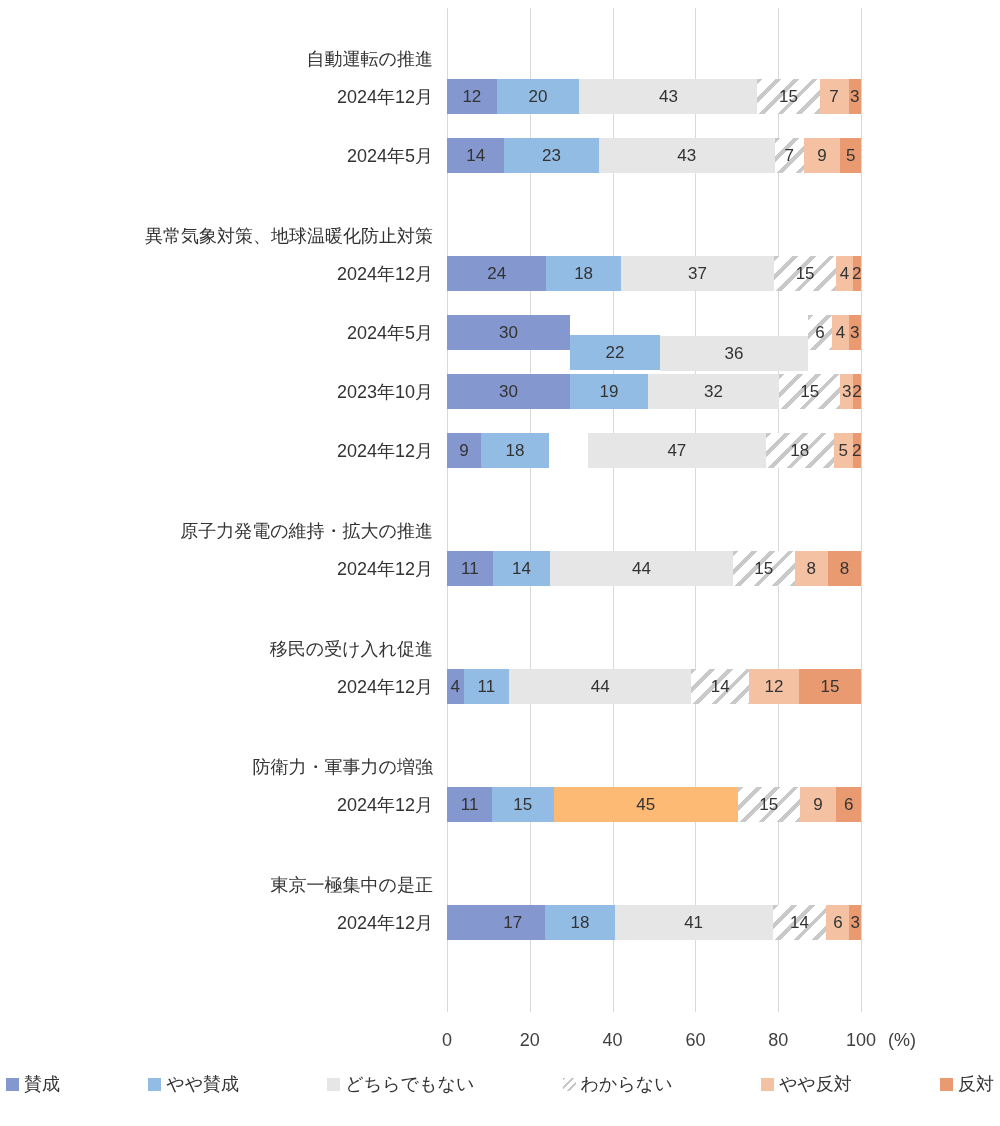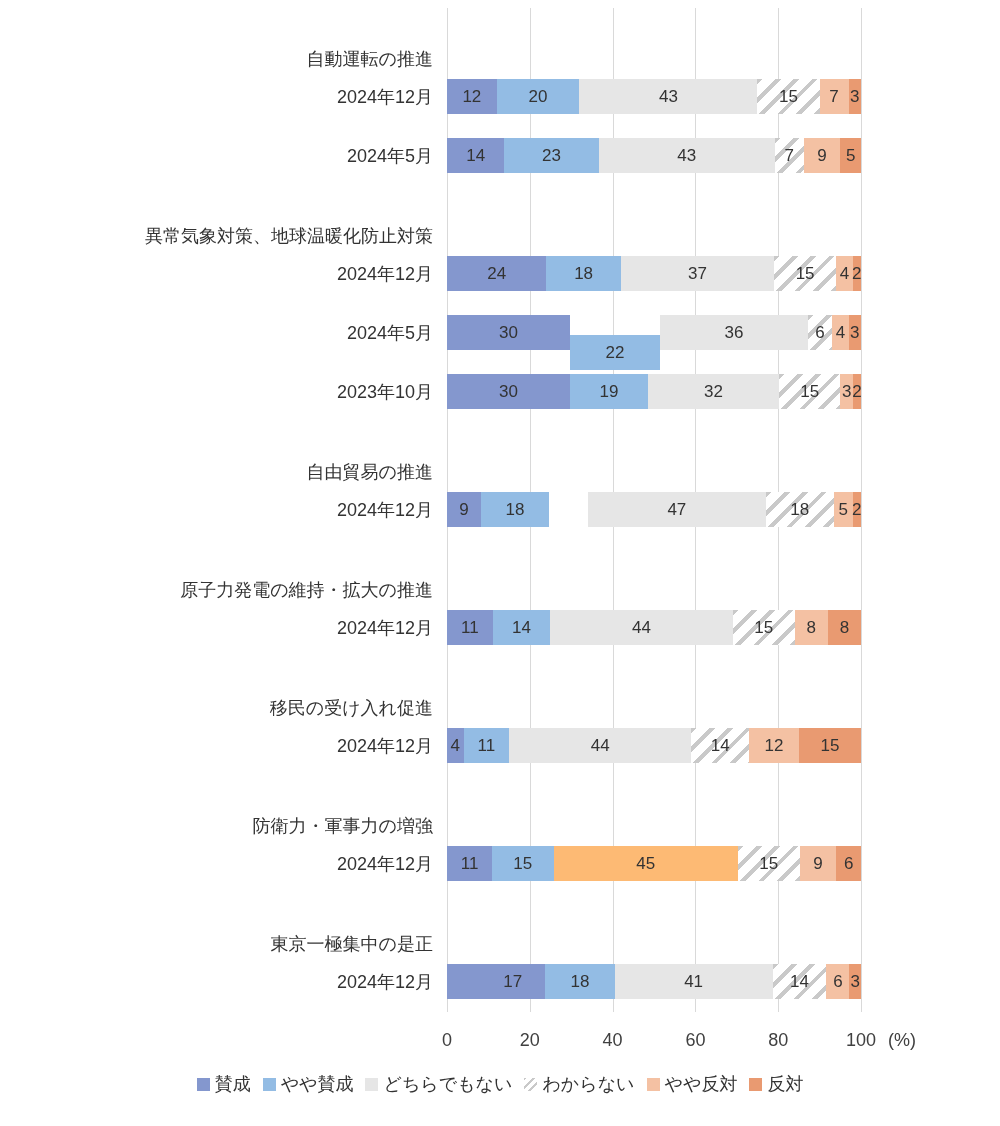--- a/index.html
+++ b/index.html
@@ -89,21 +89,21 @@
     font-size: 18px;
     color: #404040;
     white-space: nowrap;
   }
   
   .legend {
     position: absolute;
     left: 0; top: 1072px;
     width: 1000px;
     display: flex;
-    justify-content: center;
+    justify-content: space-between;
     align-items: center;
   }
   .legend-item {
     display: flex;
     align-items: center;
     margin: 0 6px;
     font-size: 18px;
     color: #333333;
     white-space: nowrap;
   }
@@ -213,21 +213,21 @@
       <div class="row bar-row">
         <div class="row-label">2024年5月</div>
         <div class="row-bars">
           <div class="bar">
             <div class="seg" style="width: 29.703%; background: rgb(132, 151, 206);">
               <span>30</span>
             </div>
             <div class="seg" style="width: 21.7822%; background: rgb(147, 188, 228); margin-top: 20px;">
               <span>22</span>
             </div>
-            <div class="seg" style="width: 35.6436%; background: rgb(230, 230, 230);">
+            <div class="seg" style="width: 35.6436%; background: rgb(230, 230, 230); margin-top: 21px;">
               <span>36</span>
             </div>
             <div class="seg hatch" style="width: 5.94059%;">
               <span>6</span>
             </div>
             <div class="seg" style="width: 3.9604%; background: rgb(244, 193, 163);">
               <span>4</span>
             </div>
             <div class="seg" style="width: 2.9703%; background: rgb(233, 154, 113);">
               <span>3</span>
@@ -252,23 +252,20 @@
               <span>15</span>
             </div>
             <div class="seg" style="width: 2.9703%; background: rgb(244, 193, 163);">
               <span>3</span>
             </div>
             <div class="seg" style="width: 1.9802%; background: rgb(233, 154, 113);">
               <span>2</span>
             </div>
           </div>
         </div>
-      </div>
-      <div class="row title-row">
-        <div class="row-label">自由貿易の推進</div>
       </div>
       <div class="row bar-row">
         <div class="row-label">2024年12月</div>
         <div class="row-bars">
           <div class="bar">
             <div class="seg" style="width: 9.09091%; background: rgb(132, 151, 206);">
               <span>9</span>
             </div>
             <div class="seg" style="width: 18.1818%; background: rgb(147, 188, 228);">
               <span>18</span>

